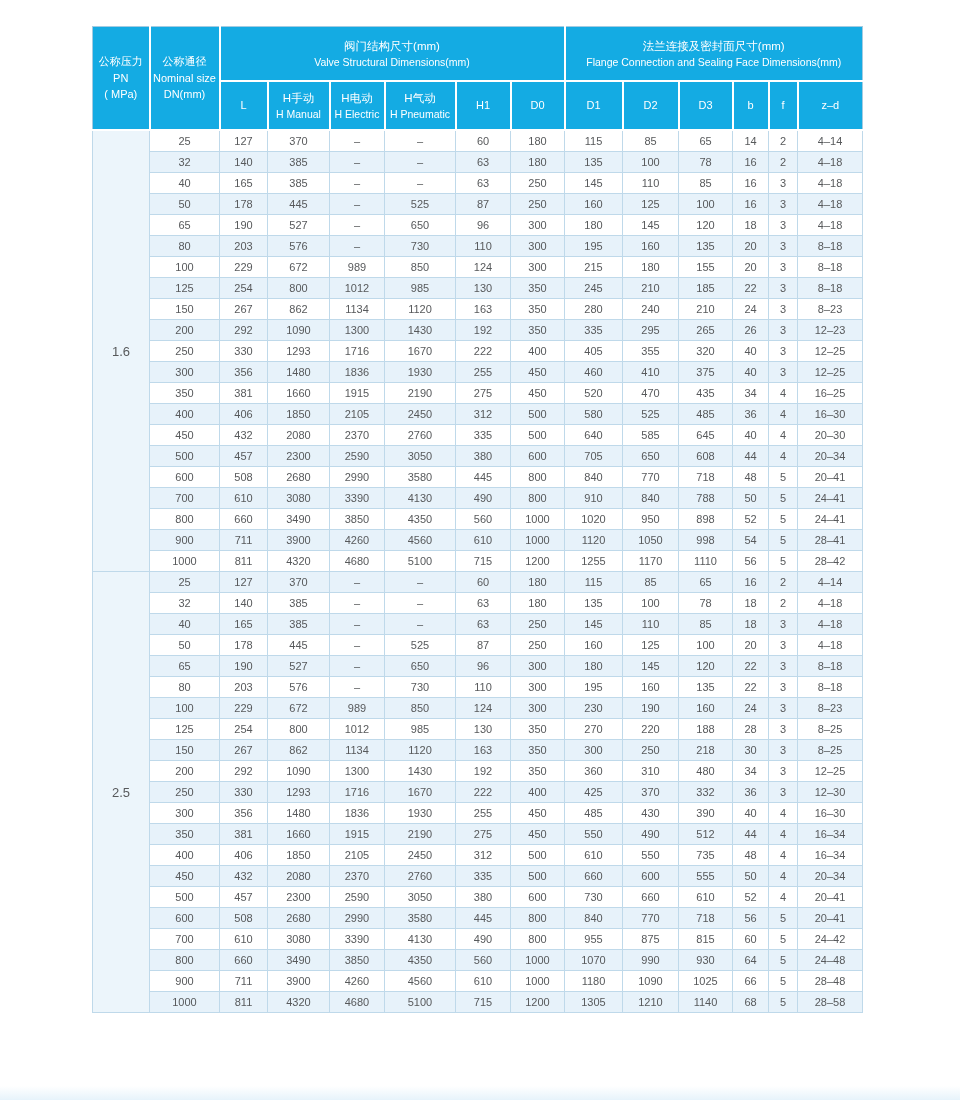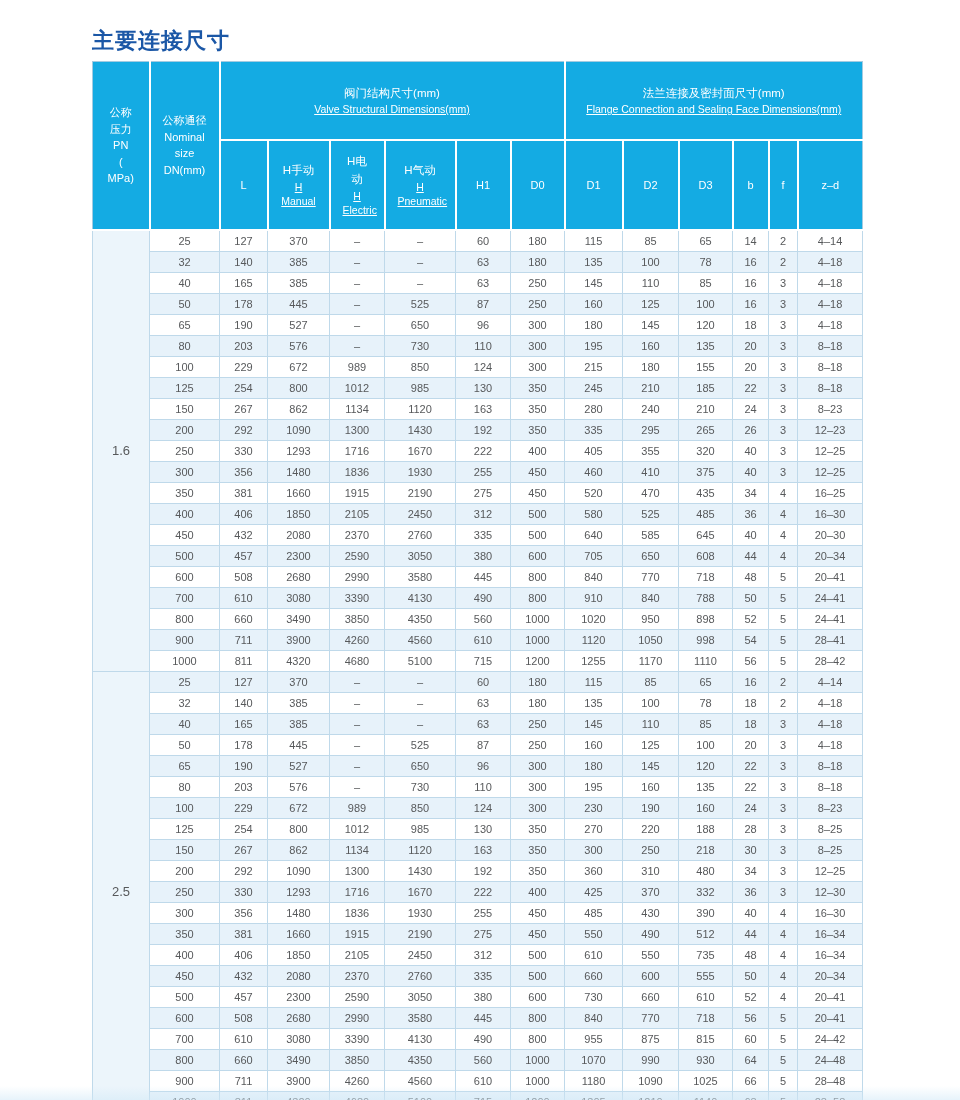--- a/index.html
+++ b/index.html
@@ -44,31 +44,31 @@
     table-layout:fixed;
     width:770px;
     border:1px solid var(--outer-border);
   }
   
   thead th{
     background:var(--header-bg);
     color:var(--header-text);
     font-weight:normal;
     border:2px solid #ffffff;
-    padding:12px;
+    padding:0;
     text-align:center;
     vertical-align:middle;
   }
   thead tr.group-row th{height:53px;}
   thead tr.sub-row th{height:47px;}
   thead th:first-child{border-left:none;margin-left:33px;}
   thead th:last-child{border-right:none;margin-top:8px;}
   thead tr:first-child th{border-top:none;}
   .hdr-zh{display:block;font-size:11.5px;line-height:1.55;}
-  .hdr-en{display:block;font-size:10.5px;line-height:1.35;text-decoration:underline;}
+  .hdr-en{display:block;font-size:10.5px;line-height:1.35;}
   .hdr-line{display:block;font-size:11px;line-height:1.5;}
   
   tbody td, tbody th{
     border:1px solid var(--grid-border);
     font-size:11px;
     font-weight:normal;
     text-align:center;
     vertical-align:middle;
     height:20px;
     padding:0;
@@ -78,21 +78,20 @@
   tbody tr.alt td{background:var(--row-alt-bg);}
   tbody th.pn-cell{
     background:var(--pn-col-bg);
     font-size:13px;
   }
 </style>
 </head>
 <body>
 
 <div class="page">
-  <h1 class="title">主要连接尺寸</h1>
 
   <table class="dims">
     <colgroup>
         <col style="width: 57px;">
         <col style="width: 70px;">
         <col style="width: 48px;">
         <col style="width: 62px;">
         <col style="width: 55px;">
         <col style="width: 71px;">
         <col style="width: 55px;">

